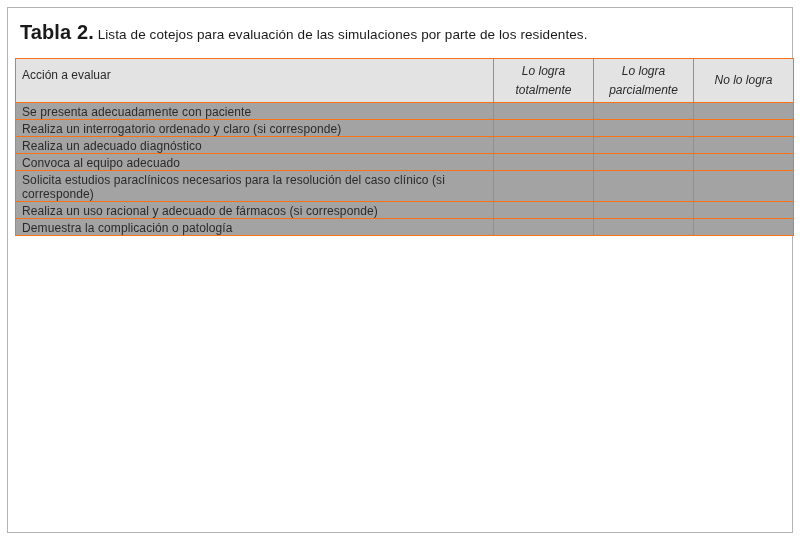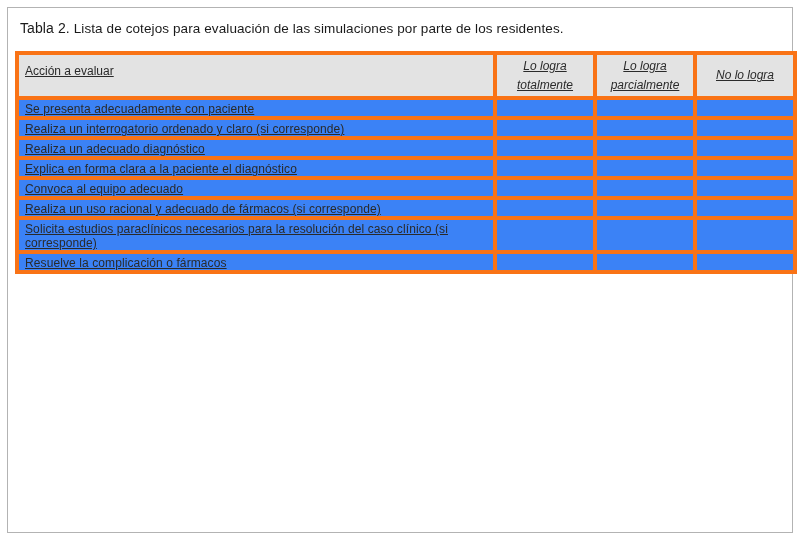--- a/index.html
+++ b/index.html
@@ -24,35 +24,34 @@
     padding: 12px 8px 0 5px;
   }
   .caption {
     font-size: 13.5px;
     line-height: 1.2;
     color: #1a1a1a;
     margin: 0 0 14px 7px;
     letter-spacing: 0.1px;
   }
   .caption .caption-label {
-    font-weight: normal;
-    font-size: 14px;
+    font-weight: bold;
+    font-size: 20px;
   }
   table.checklist {
     width: 778px;
     margin-left: 2px;
     border-collapse: collapse;
     table-layout: fixed;
   }
   table.checklist th,
   table.checklist td {
-    border: 4px solid #f97316;
+    border: 1px solid #f97316;
     font-size: 12px;
     font-weight: normal;
-    text-decoration: underline;
   }
   col.col-action { width: 478px; }
   col.col-score  { width: 100px; }
   thead th {
     background: #e3e3e3;
     height: 44px;
     color: #2a2a2a;
   }
   th.action-header {
     text-align: left;
@@ -62,21 +61,21 @@
   }
   th.score-header {
     font-style: italic;
     text-align: center;
     vertical-align: middle;
     line-height: 1.55;
     padding: 2px 12px;
   }
   tbody td {
     height: 16px;
-    background: #3b82f6;
+    background: #a3a3a3;
   }
   td.action-cell {
     text-align: left;
     vertical-align: middle;
     padding: 2px 6px 0 6px;
     color: #2a2a2a;
     letter-spacing: 0.1px;
   }
   td.score-cell { padding: 0; }
 </style>
@@ -116,45 +115,39 @@
           <td class="score-cell"></td>
           <td class="score-cell"></td>
         </tr>
         <tr>
           <td class="action-cell">Realiza un adecuado diagnóstico</td>
           <td class="score-cell"></td>
           <td class="score-cell"></td>
           <td class="score-cell"></td>
         </tr>
         <tr>
-          <td class="action-cell">Explica en forma clara a la paciente el diagnóstico</td>
+          <td class="action-cell">Convoca al equipo adecuado</td>
           <td class="score-cell"></td>
           <td class="score-cell"></td>
           <td class="score-cell"></td>
         </tr>
         <tr>
-          <td class="action-cell">Convoca al equipo adecuado</td>
+          <td class="action-cell">Solicita estudios paraclínicos necesarios para la resolución del caso clínico (si corresponde)</td>
           <td class="score-cell"></td>
           <td class="score-cell"></td>
           <td class="score-cell"></td>
         </tr>
         <tr>
           <td class="action-cell">Realiza un uso racional y adecuado de fármacos (si corresponde)</td>
           <td class="score-cell"></td>
           <td class="score-cell"></td>
           <td class="score-cell"></td>
         </tr>
         <tr>
-          <td class="action-cell">Solicita estudios paraclínicos necesarios para la resolución del caso clínico (si corresponde)</td>
-          <td class="score-cell"></td>
-          <td class="score-cell"></td>
-          <td class="score-cell"></td>
-        </tr>
-        <tr>
-          <td class="action-cell">Resuelve la complicación o fármacos</td>
+          <td class="action-cell">Demuestra la complicación o patología</td>
           <td class="score-cell"></td>
           <td class="score-cell"></td>
           <td class="score-cell"></td>
         </tr>
       </tbody>
     </table>
 
   </div>
 </div>
 

